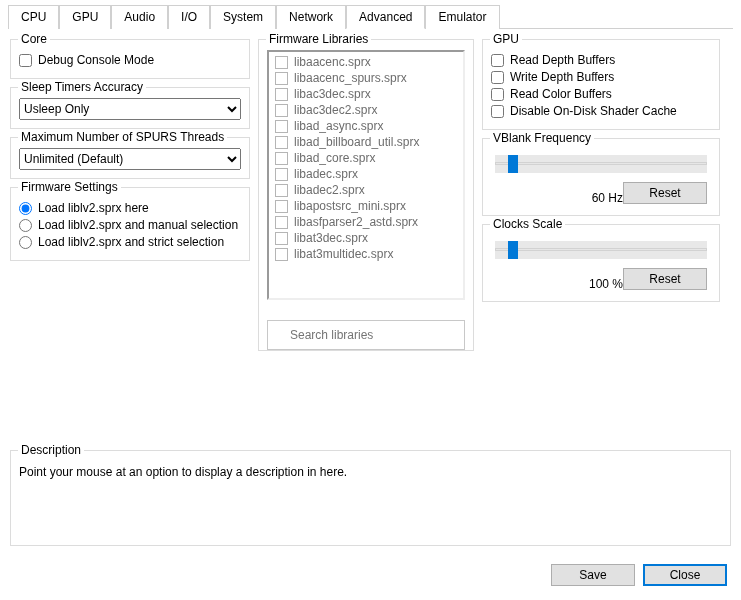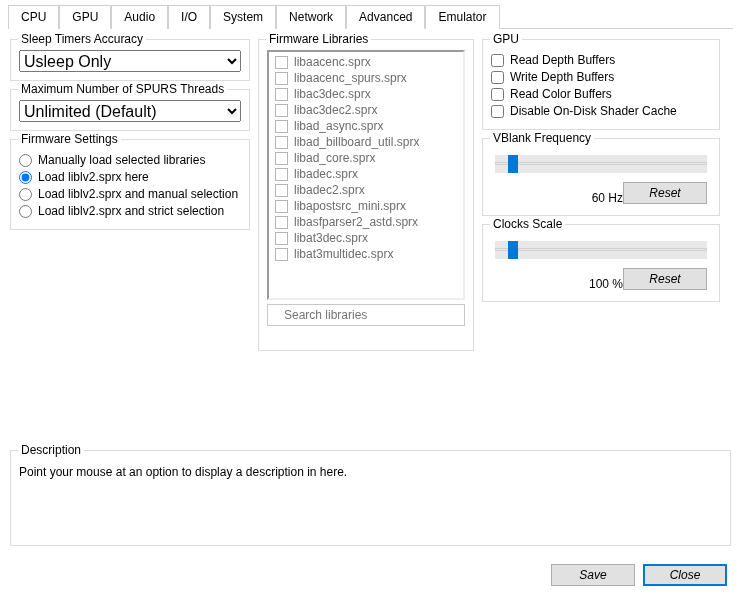--- a/index.html
+++ b/index.html
@@ -65,21 +65,21 @@
     margin: 3px 0;
   }
   input[type=checkbox], input[type=radio] {
     margin: 0;
     width: 13px;
     height: 13px;
   }
   select {
     width: 100%;
     height: 22px;
-    font-size: 16px;
+    font-size: 12px;
   }
   .liblist {
     border: 2px inset #eee;
     background: #fff;
     height: 250px;
     overflow-y: scroll;
     overflow-x: scroll;
     padding: 2px;
   }
   .libitem {
@@ -91,25 +91,25 @@
     padding: 1px 4px;
     font-size: 12px;
   }
   .libitem input[type=checkbox] {
     appearance: none;
     width: 13px; height: 13px;
     border: 1px solid #b5b5b5;
   }
   .searchbox {
     width: 100%;
-    height: 22px;
+    height: 30px;
     border: 1px solid #c8c8c8;
-    padding: 2px 16px;
-    font-size: 12px;
-    margin-top: 4px;
+    padding: 2px 22px;
+    font-size: 12px;
+    margin-top: 20px;
   }
   .slider-wrap { padding: 6px 4px 2px 4px; }
   .slider {
     position: relative;
     height: 18px;
     background: linear-gradient(to right, #e8e8e8, #e8e8e8);
   }
   .slider-track {
     position: absolute;
     top: 7px; left: 0; right: 0;
@@ -135,21 +135,20 @@
     text-align: right;
     margin-top: 10px;
   }
   .btn {
     min-width: 84px;
     height: 22px;
     border: 1px solid #adadad;
     background: #e1e1e1;
     font-size: 12px;
     cursor: pointer;
-    font-style: italic;
   }
   .btn.primary {
     border: 2px solid #0078d7;
     background: #e1e1e1;
   }
 
   .desc-group {
     margin: 6px 10px;
     height: 96px;
     position: absolute;
@@ -179,41 +178,44 @@
   <div class="tab">I/O</div>
   <div class="tab">System</div>
   <div class="tab">Network</div>
   <div class="tab active">Advanced</div>
   <div class="tab">Emulator</div>
 </div>
 
 <div class="content">
 
   <div class="col left">
+    <div class="group">
+      <div class="group-title">Core</div>
+      <label class="row">
+        <input type="checkbox" style="">
+        <span>Debug Console Mode</span>
+      </label>
+    </div>
 
     <div class="group">
       <div class="group-title">Sleep Timers Accuracy</div>
       <select>
         <option>Usleep Only</option>
       </select>
     </div>
 
     <div class="group">
       <div class="group-title">Maximum Number of SPURS Threads</div>
       <select>
         <option>Unlimited (Default)</option>
       </select>
     </div>
 
     <div class="group">
       <div class="group-title">Firmware Settings</div>
-      <label class="row">
-        <input type="radio" name="fw" style="">
-        <span>Manually load selected libraries</span>
-      </label>
       <label class="row">
         <input type="radio" name="fw" checked="" style="">
         <span>Load liblv2.sprx here</span>
       </label>
       <label class="row">
         <input type="radio" name="fw" style="">
         <span>Load liblv2.sprx and manual selection</span>
       </label>
       <label class="row">
         <input type="radio" name="fw" style="">

